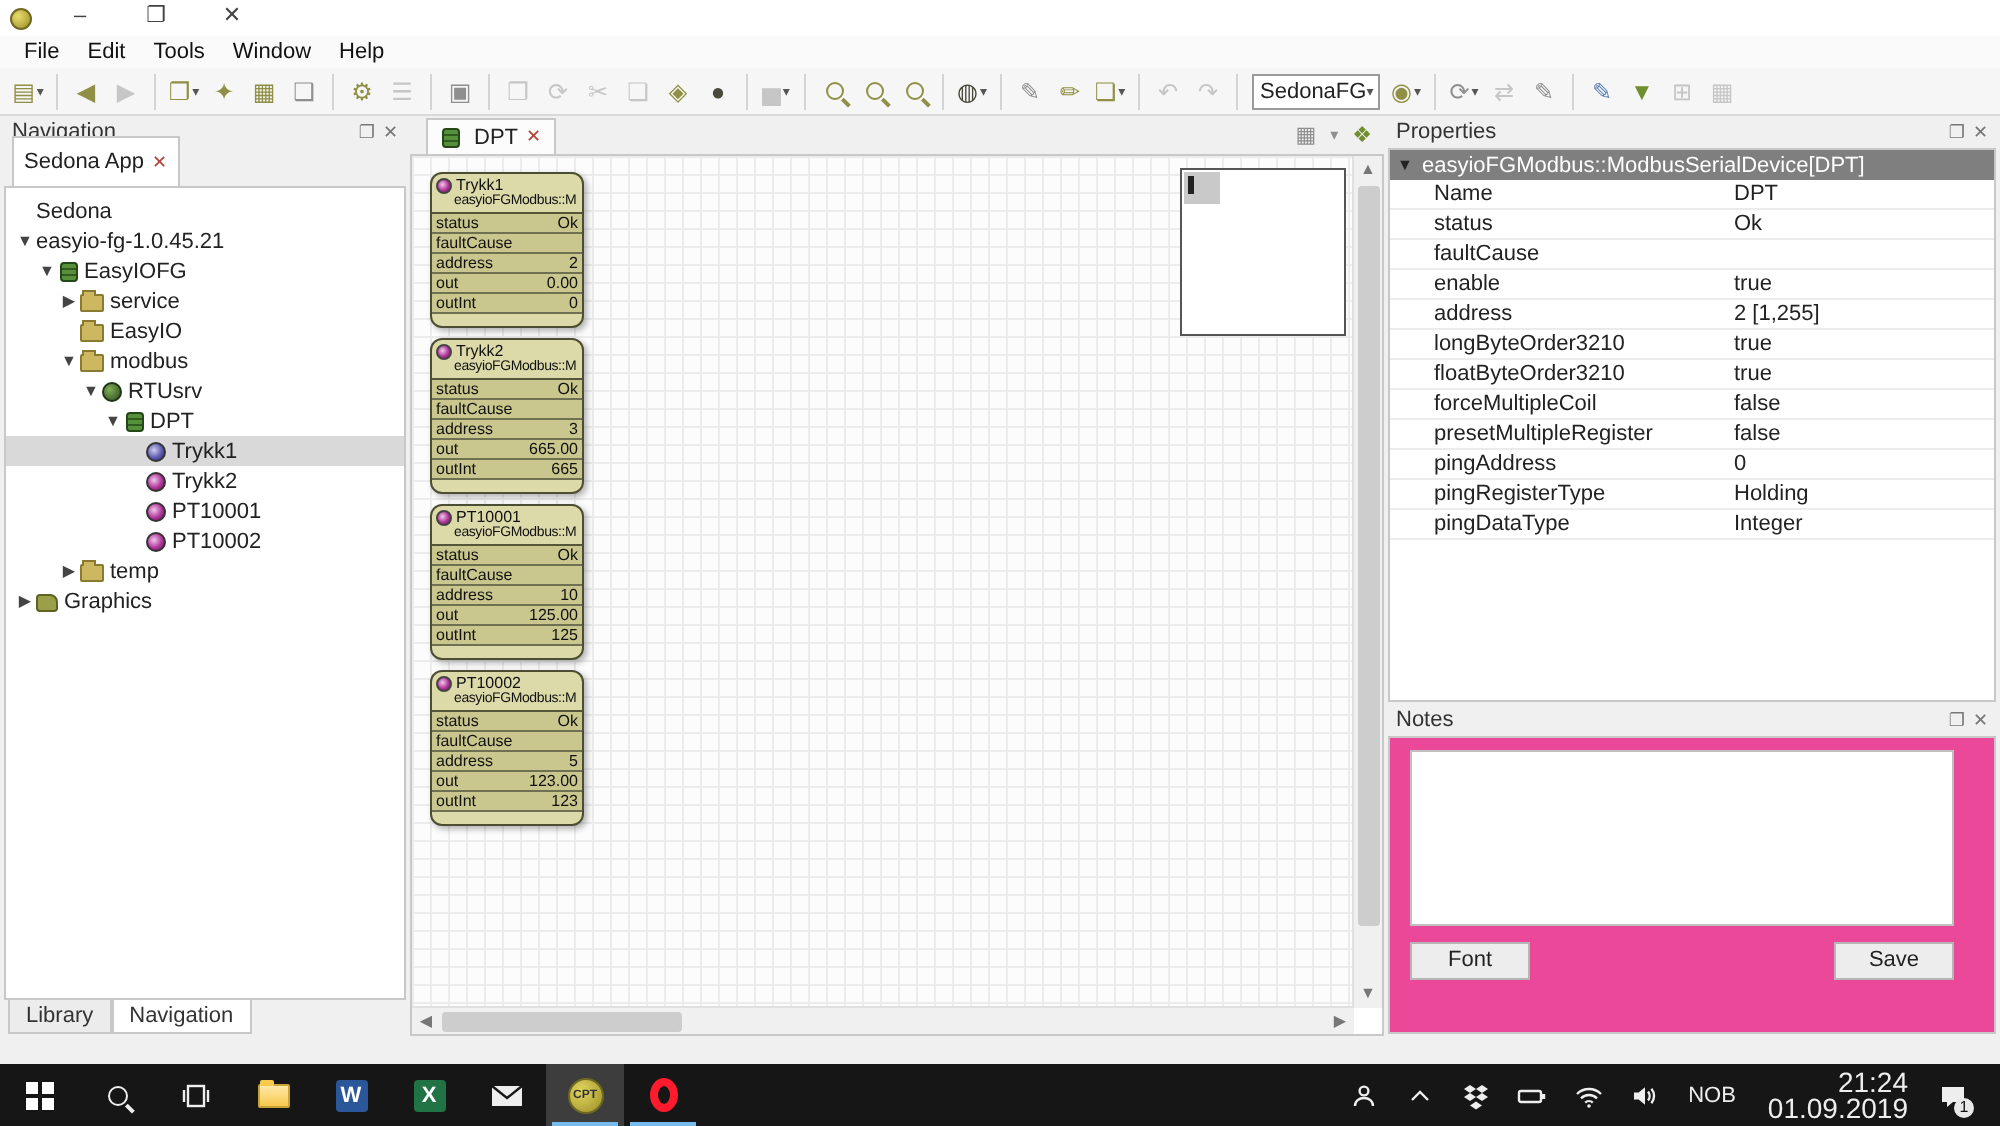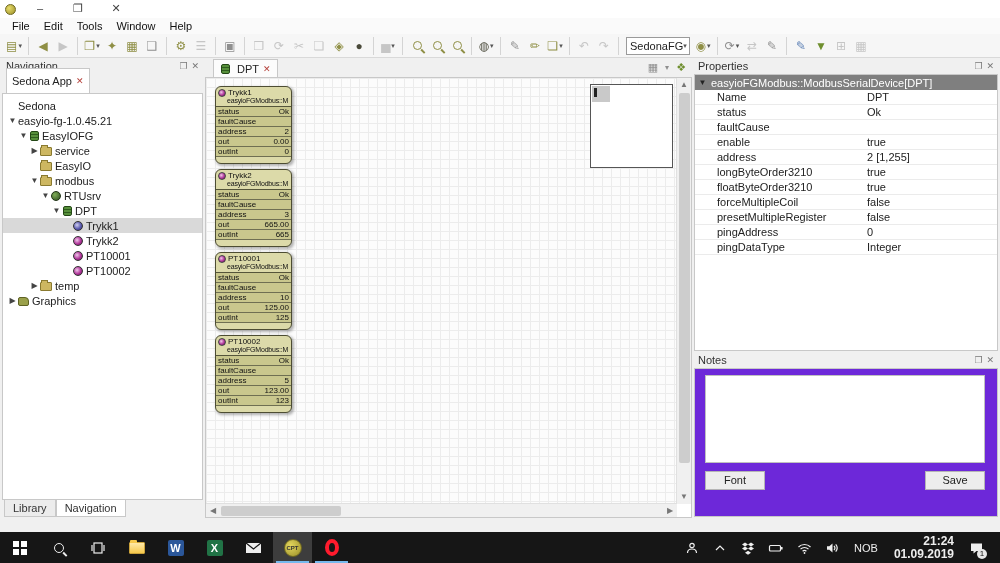--- a/index.html
+++ b/index.html
@@ -91,21 +91,21 @@
   
   .right-col { position:absolute; left:694px; top:0; width:304px; height:459px; }
   .props-panel { position:absolute; top:0; left:0; width:304px; height:293px; display:flex; flex-direction:column; }
   .props-box { flex:1; background:#fff; border:1px solid #c8c8c8; overflow:hidden; }
   .pgroup { height:15px; background:#7f7f7f; color:#fff; display:flex; align-items:center; padding-left:2px; gap:3px; }
   .pgroup .chev { color:#222; }
   .prow { height:15px; display:flex; align-items:center; border-bottom:1px solid #ebebeb; }
   .prow .plabel { width:172px; padding-left:22px; color:#222; }
   .prow .pvalue { flex:1; color:#222; }
   .notes-panel { position:absolute; top:294px; left:0; width:304px; height:165px; display:flex; flex-direction:column; }
-  .notes-box { flex:1; background:#6d28d9; border:1px solid #c8c8c8; padding:6px 12px 6px 10px; display:flex; flex-direction:column; }
+  .notes-box { flex:1; background:#ec4899; border:1px solid #c8c8c8; padding:6px 20px 6px 10px; display:flex; flex-direction:column; }
   .notes-area { width:100%; height:88px; background:#fff; border:1px solid #c0c0c0; resize:none; font-family:"Liberation Sans",sans-serif; font-size:11px; }
   .notes-btnrow { display:flex; justify-content:space-between; margin-top:8px; }
   .nbtn { width:60px; height:19px; background:#ededed; border:1px solid #b5b5b5; font-size:11px; color:#222; text-align:center; line-height:17px; }
 
   .status-strip { position:absolute; top:518px; left:0; width:1000px; height:14px; background:#f0f0f0; }
 
   
   .taskbar { position:absolute; top:532px; left:0; width:1000px; height:31px; background:#161616; display:flex; align-items:stretch; }
   .tb-left { display:flex; }
   .tb-tile { width:39px; display:flex; align-items:center; justify-content:center; position:relative; }
@@ -119,21 +119,21 @@
   .explorer-folder::before { content:""; position:absolute; top:-3px; left:0; width:7px; height:3px; background:#f7c94c; border-radius:1px 1px 0 0; }
   .office-icon { width:16px; height:16px; border-radius:2px; color:#fff; font-weight:bold; font-size:11px; text-align:center; line-height:16px; }
   .office-icon.word { background:#2b579a; }
   .office-icon.excel { background:#217346; }
   .cpt-icon { width:18px; height:18px; border-radius:50%; background:radial-gradient(circle at 35% 35%, #e3d65e, #9a8e28); border:1px solid #6f6820; color:#333; font-size:6px; font-weight:bold; text-align:center; line-height:17px; }
   .opera-icon { width:14px; height:17px; border:4px solid #ff1b2d; border-radius:50%; }
   .tb-right { margin-left:auto; display:flex; align-items:center; gap:4px; padding-right:12px; }
   .tray-ico { width:24px; height:31px; display:flex; align-items:center; justify-content:center; }
   .tray-ico svg { stroke:#eee; fill:none; stroke-width:1.2; }
   .tray-lang { color:#eee; font-size:11px; padding:0 6px; }
-  .tray-clock { color:#eee; font-size:12px; text-align:right; line-height:13px; padding:0 6px;font-weight:bold; }
+  .tray-clock { color:#eee; font-size:14px; text-align:right; line-height:13px; padding:0 6px; }
   .tray-note { position:relative; }
   .note-badge { position:absolute; right:1px; bottom:4px; width:10px; height:10px; border-radius:50%; background:#e8e8e8; color:#111; font-size:8px; line-height:10px; text-align:center; }
 </style>
 </head>
 <body>
 
 <div class="titlebar">
   <span class="app-icon"></span>
   <div class="win-controls">
     <span class="win-btn">–</span>
@@ -578,20 +578,24 @@
             </div>
             <div class="prow">
               <span class="plabel">presetMultipleRegister</span>
               <span class="pvalue">false</span>
             </div>
             <div class="prow">
               <span class="plabel">pingAddress</span>
               <span class="pvalue">0</span>
             </div>
             <div class="prow">
+              <span class="plabel">pingRegisterType</span>
+              <span class="pvalue">Holding</span>
+            </div>
+            <div class="prow">
               <span class="plabel">pingDataType</span>
               <span class="pvalue">Integer</span>
             </div>
           </div>
       </div>
     </div>
     <div class="notes-panel">
       <div class="panel-header">
         <span class="ph-title">Notes</span>
         <span class="ph-ico">❐</span>

